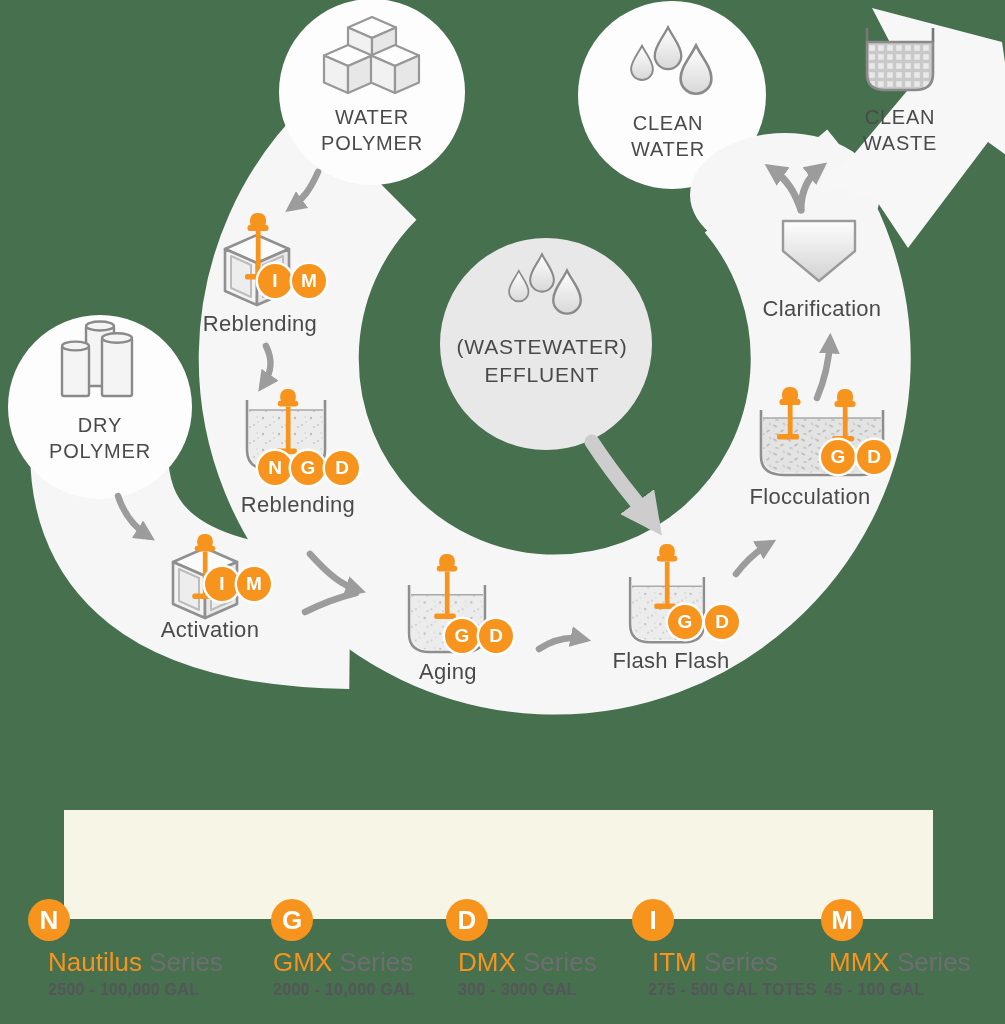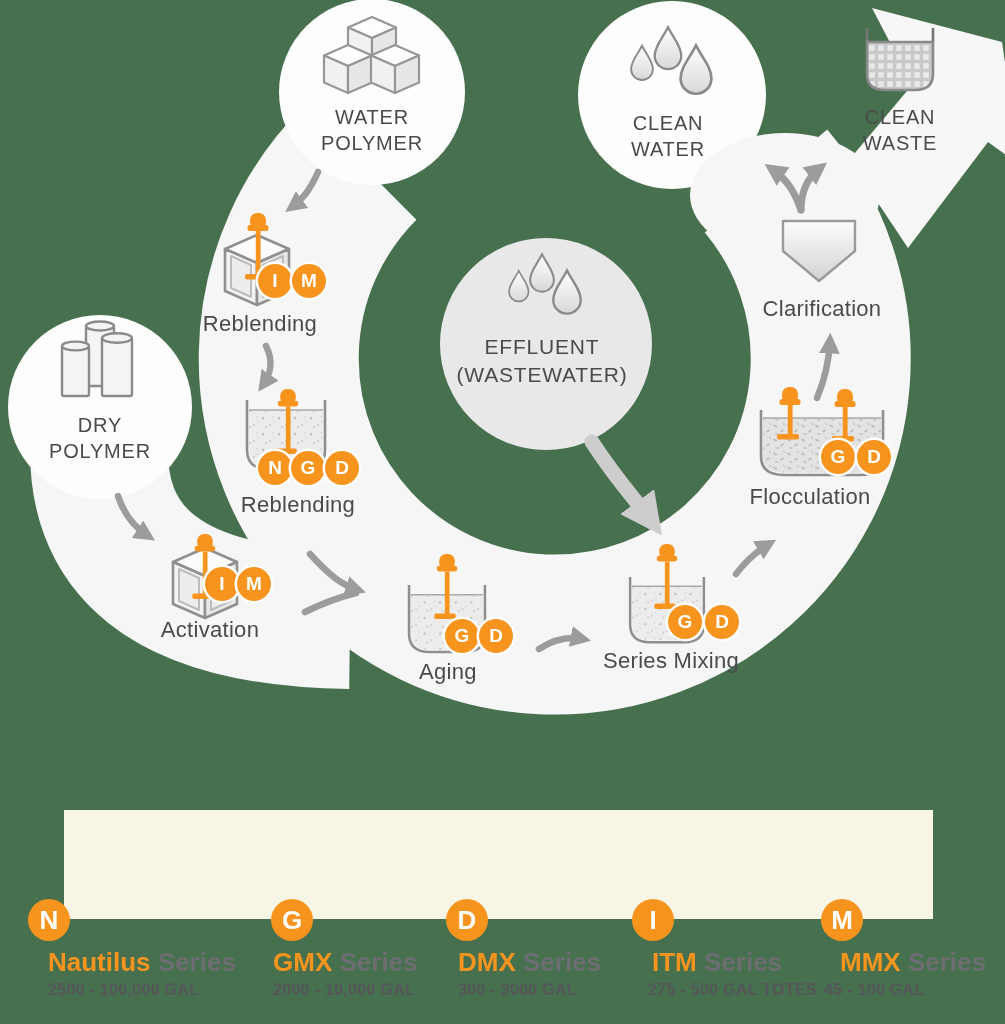--- a/index.html
+++ b/index.html
@@ -17,21 +17,21 @@
   .pb{position:absolute;width:34px;height:34px;border-radius:50%;background:#F7941E;color:#fff;
       font-weight:700;font-size:19px;line-height:34px;text-align:center;z-index:4;
       box-shadow:0 0 0 2.5px #fdfdfd;}
   .slabel{position:absolute;transform:translateX(-50%);font-size:22px;color:#4a4a4c;
           white-space:nowrap;letter-spacing:.3px;z-index:5;}
   
   .band{position:absolute;left:64px;top:810px;width:869px;height:109px;background:#F7F5E6;}
   .litem{position:absolute;top:899px;}
   .lbadge{width:42px;height:42px;border-radius:50%;background:#F7941E;color:#fff;font-weight:700;
           font-size:26px;line-height:42px;text-align:center;}
-  .lname{margin-top:6px;font-size:26px;font-weight:700;white-space:nowrap;}
+  .lname{margin-top:6px;font-size:26px;font-weight:400;white-space:nowrap;}
   .lorange{color:#F7941E;}
   .lgray{color:#6d6e71;}
   .lrange{margin-top:3px;font-size:16px;font-weight:700;color:#55565a;letter-spacing:.3px;white-space:nowrap;}
 </style>
 </head>
 <body>
 
 <div class="canvas">
 
   <svg class="layer" width="1005" height="1024" viewBox="0 0 1005 1024">
@@ -163,22 +163,22 @@
     </div>
   </div>
 
   <div class="node" style="left:452px;top:246px;width:180px">
     <svg width="86" height="75" viewBox="0 0 96 84">
       <use href="#drop" transform="translate(22,48) scale(0.78)"></use>
       <use href="#drop" transform="translate(48,34) scale(0.95)"></use>
       <use href="#drop" transform="translate(76,56) scale(1.1)"></use>
     </svg>
     <div class="ntitle" style="font-size:21px;margin-top:12px">
-      <div>EFFLUENT</div>
-        <div>(WASTEWATER)</div>
+      <div>(WASTEWATER)</div>
+        <div>EFFLUENT</div>
     </div>
   </div>
 
   <div class="stage" style="left:195px;top:212px;width:140px;height:135px">
     <svg style="left:22px;top:20px" width="80" height="76" viewBox="0 0 80 76">
       <g stroke="#909090" stroke-width="2.6" stroke-linejoin="round">
         <path d="M40,3 L72,17 L40,31 L8,17 Z" fill="#fbfbfb"></path>
         <path d="M8,17 L40,31 V73 L8,59 Z" fill="#f3f3f3"></path>
         <path d="M40,31 L72,17 V59 L40,73 Z" fill="#e9e9e9"></path>
       </g>
@@ -273,21 +273,21 @@
     <svg class="mixer" style="left:40px;top:1px" width="34" height="84" viewBox="0 0 34 86">
       <g fill="#F7941E">
           <rect x="9" y="1" width="16" height="16" rx="7"></rect>
           <rect x="6.5" y="13" width="21" height="6" rx="2.5"></rect>
       <rect x="14.8" y="19" width="4.8" height="48"></rect>
           <rect x="4" y="62" width="22" height="5.5" rx="2"></rect>
         </g>
     </svg>
     <div class="pb" style="left:58px;top:63px">G</div>
     <div class="pb" style="left:95px;top:63px">D</div>
-    <div class="slabel" style="left:61px;top:106px">Series Mixing</div>
+    <div class="slabel" style="left:61px;top:106px">Flash Flash</div>
   </div>
 
   <div class="stage" style="left:752px;top:386px;width:165px;height:130px">
     <svg style="left:6px;top:22px" width="128" height="70" viewBox="0 0 128 70">
       <path d="M5,10 V48 Q5,64.5 26,64.5 H102 Q123,64.5 123,48 V10 Z" fill="url(#floc)"></path>
       <path d="M3,2 V48 Q3,67 26,67 H102 Q125,67 125,48 V2" fill="none" stroke="#8e8e8e" stroke-width="2.6"></path>
       <path d="M5,10 H123" stroke="#a9a9a9" stroke-width="1.6"></path>
     </svg>
     <svg class="mixer" style="left:21px;top:0" width="34" height="64" viewBox="0 0 34 64">
       <g fill="#F7941E">
@@ -346,19 +346,19 @@
   <div class="litem" style="left:632px">
     <div class="lbadge">I</div>
     <div class="lname" style="margin-left:20px">
       <span class="lorange">ITM</span> <span class="lgray">Series</span>
     </div>
     <div class="lrange" style="margin-left:16px">275 - 500 GAL TOTES</div>
   </div>
 
   <div class="litem" style="left:821px">
     <div class="lbadge">M</div>
-    <div class="lname" style="margin-left:19px">
+    <div class="lname" style="margin-left:8px">
       <span class="lorange">MMX</span> <span class="lgray">Series</span>
     </div>
     <div class="lrange" style="margin-left:3px">45 - 100 GAL</div>
   </div>
 
 </div>
 
 </body></html>

